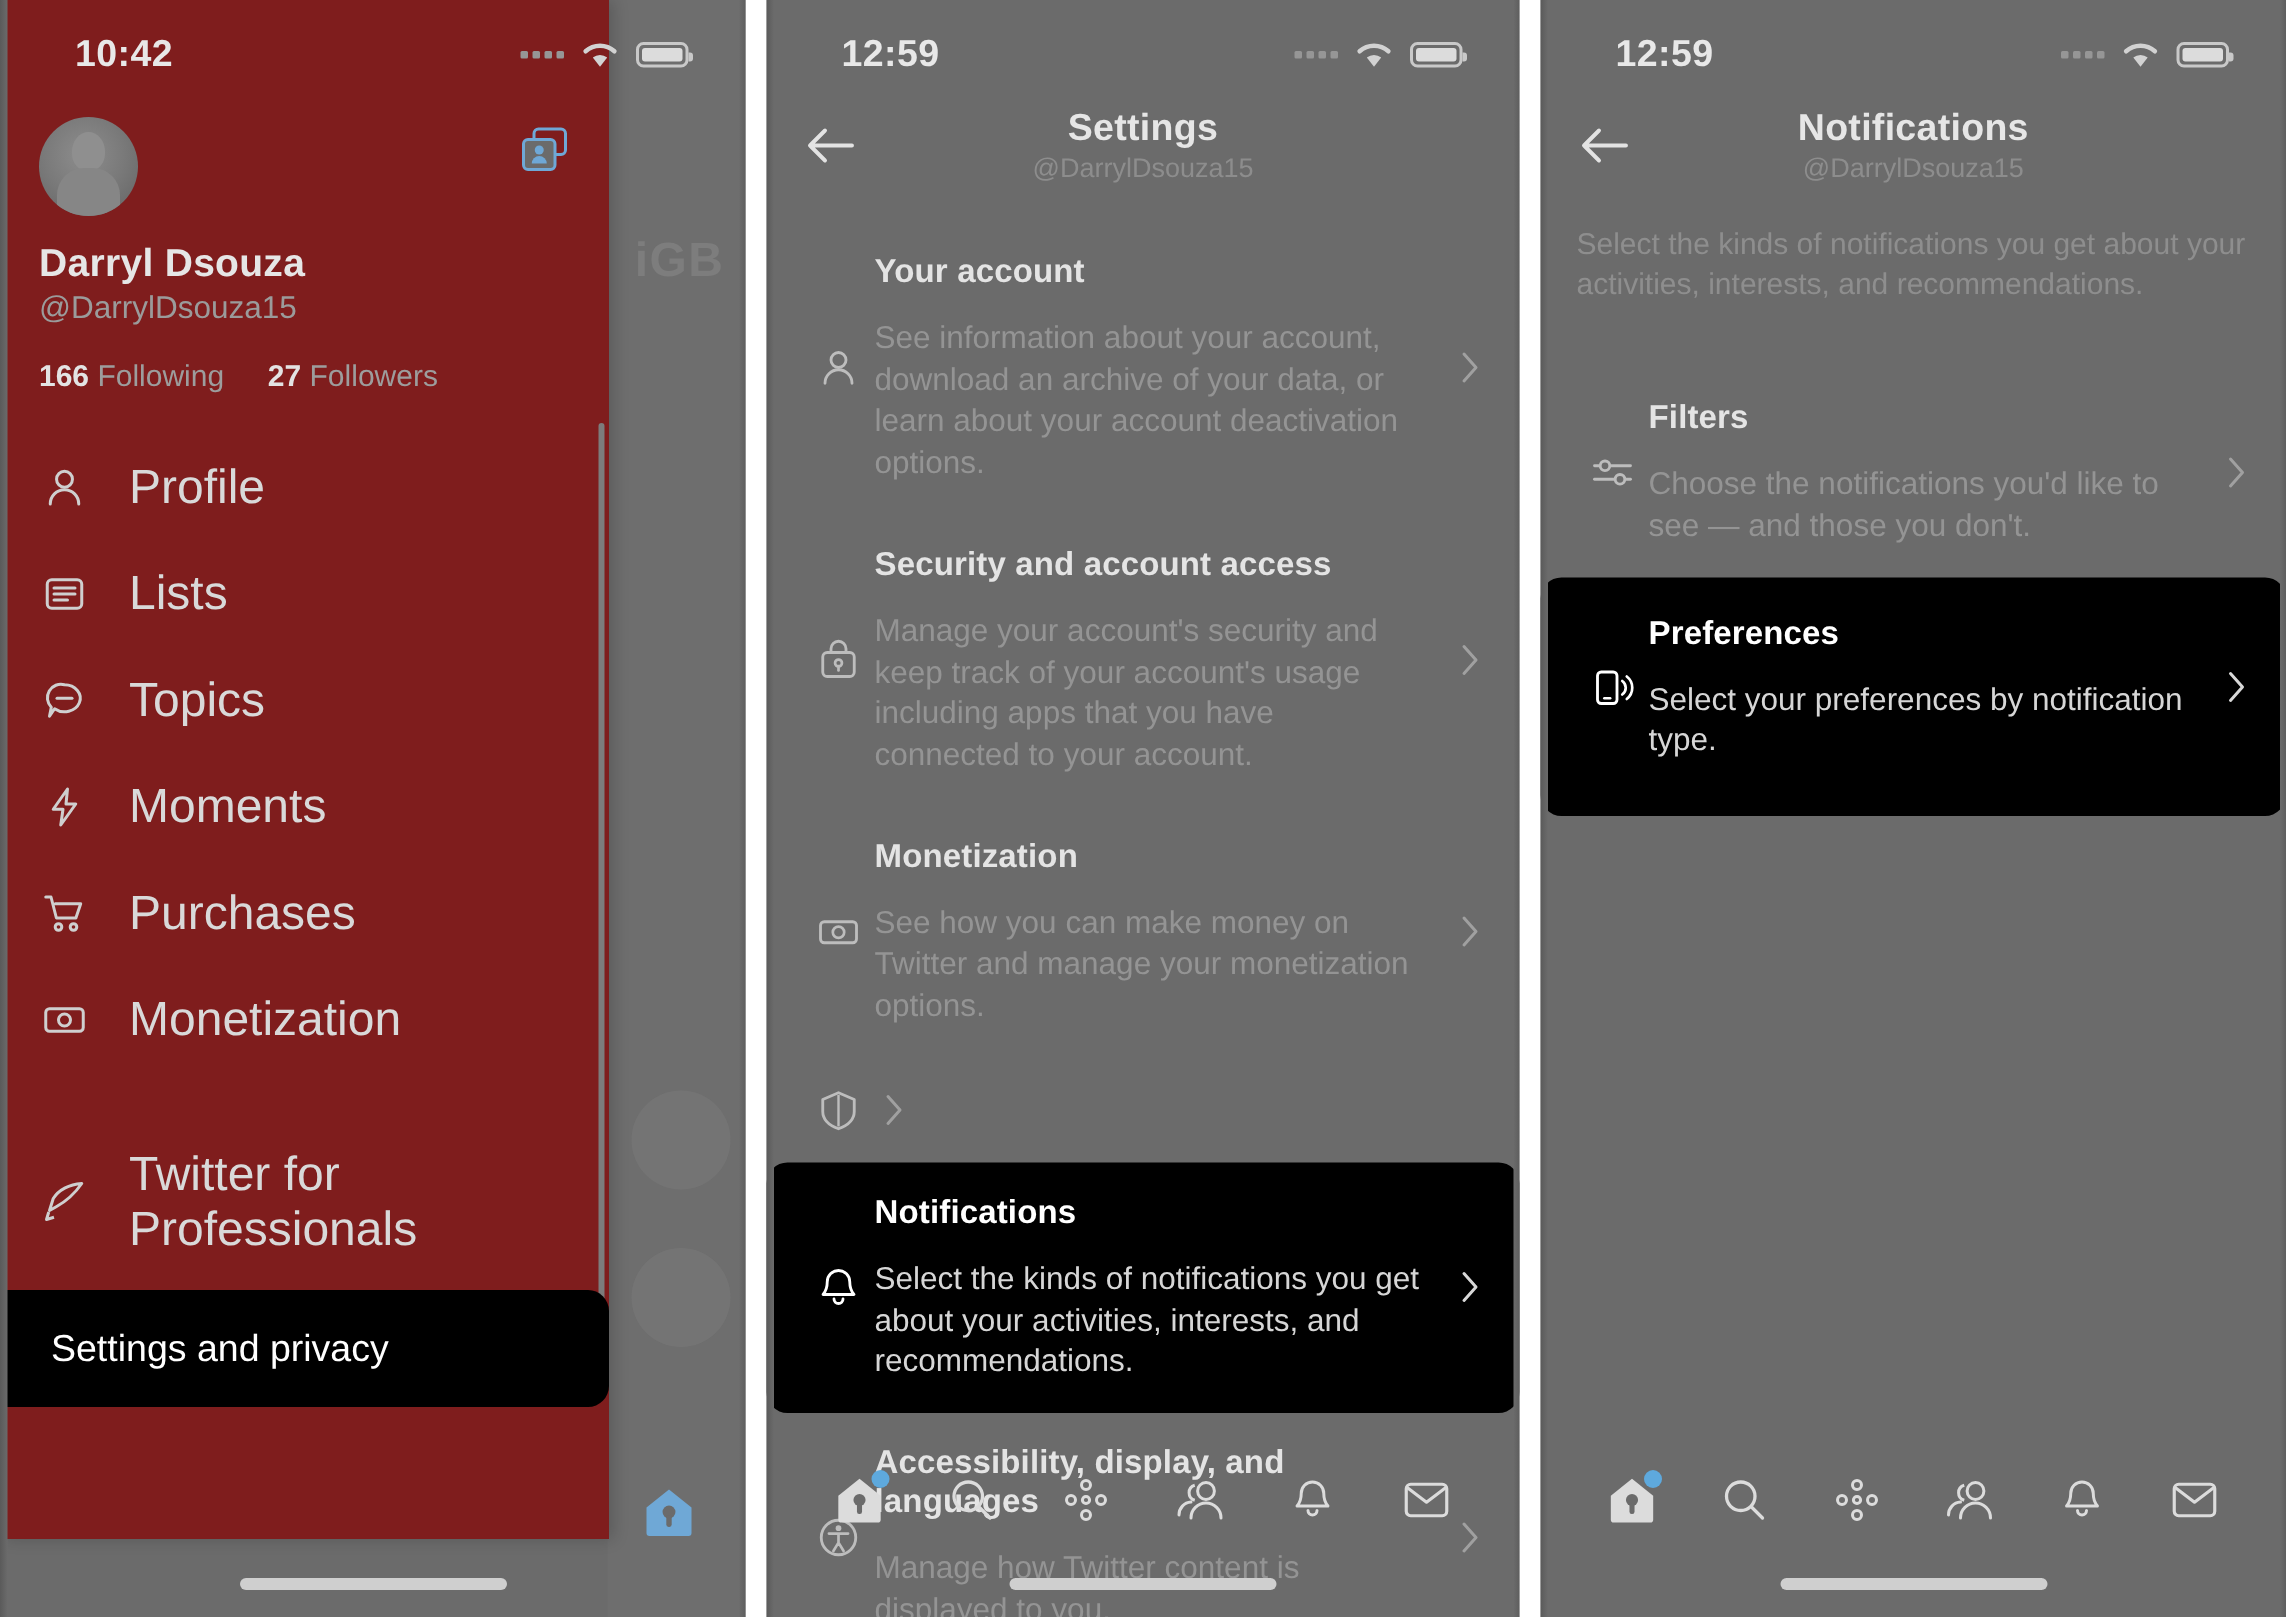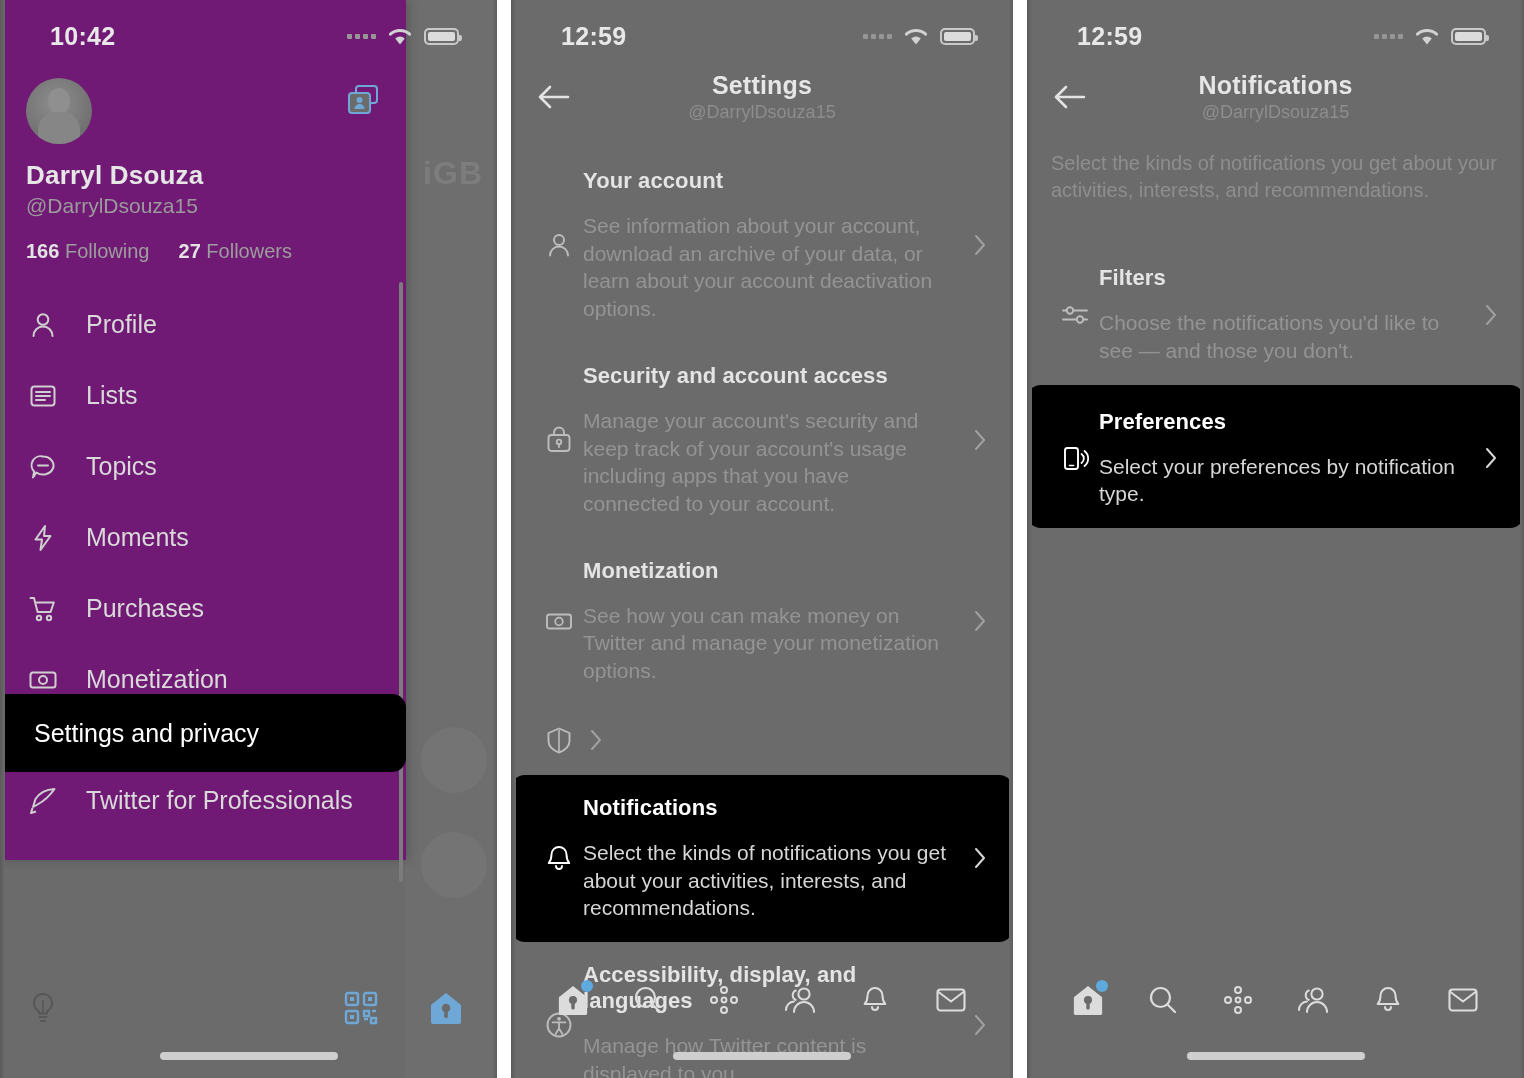--- a/index.html
+++ b/index.html
@@ -83,22 +83,22 @@
   }
   .ghost-avatar {
     position: absolute; right: 10px;
     width: 66px; height: 66px; border-radius: 50%;
     background: #787878; opacity: .65;
   }
   .ghost-avatar.a1 { top: 727px; }
   .ghost-avatar.a2 { top: 832px; }
 
   .drawer {
-    position: absolute; top: 0; left: 0; width: 406px; height: 860px;
-    background: #701a75;
+    position: absolute; top: 0; left: 0; width: 406px; height: 1026px;
+    background: #7f1d1d;
     box-shadow: 3px 0 10px rgba(0,0,0,.18);
     z-index: 5;
   }
   .drawer-scroll-track {
     position: absolute; right: 3px; top: 282px; width: 4px; height: 600px;
     background: #7c7c7c; border-radius: 2px;
   }
   .profile-block { padding: 22px 26px 0 26px; }
   .profile-top { display: flex; align-items: flex-start; justify-content: space-between; }
   .avatar {
@@ -123,21 +123,21 @@
   .follow-stats { margin-top: 22px; font-size: 20px; color: #9d9d9d; }
   .follow-stats b { color: #e3e3e3; font-weight: bold; }
   .follow-stats .sep { display: inline-block; width: 18px; }
 
   .drawer-menu { margin-top: 26px; }
   .dm-item {
     display: flex; align-items: center; gap: 26px;
     height: 71px; padding: 0 26px;
   }
   .dm-item .ic { width: 34px; display: flex; justify-content: center; flex-shrink: 0; }
-  .dm-label { font-size: 25px; color: #d9d9d9; }
+  .dm-label { font-size: 32px; color: #d9d9d9; }
   .dm-item.pro { margin-top: 50px; }
 
   .settings-row {
     position: absolute; left: 0; bottom: 88px;
     width: 406px; height: 78px;
     background: #000000;
     border-radius: 0 14px 14px 0;
     display: flex; align-items: center;
     padding-left: 34px;
     z-index: 8;
@@ -662,21 +662,21 @@
           <span class="stitle" style="display:block">Filters</span>
           <span class="sdesc" style="display:block">Choose the notifications you'd like to see — and those you don't.</span>
         </span>
         <span class="schev">
           <svg width="14" height="24" viewBox="0 0 14 24">
               <path d="M3 3 L11 12 L3 21" stroke="#a0a0a0" stroke-width="2" fill="none" stroke-linecap="round" stroke-linejoin="round"></path>
             </svg>
         </span>
       </div>
 
-      <div class="srow highlight" style="padding-top:24px;padding-bottom:20px;">
+      <div class="srow highlight" style="padding-top:24px;padding-bottom:36px;">
         <span class="sicon">
           <svg width="30" height="30" viewBox="0 0 30 30">
               <rect x="5" y="5" width="13" height="21" rx="2.5" stroke="#ffffff" stroke-width="1.9" fill="none"></rect>
               <line x1="9.5" y1="22.5" x2="13.5" y2="22.5" stroke="#ffffff" stroke-width="1.6" stroke-linecap="round"></line>
               <path d="M21.5 11 a5.5 5.5 0 0 1 0 9" stroke="#ffffff" stroke-width="1.8" fill="none" stroke-linecap="round"></path>
               <path d="M24.5 8 a9.5 9.5 0 0 1 0 15" stroke="#ffffff" stroke-width="1.8" fill="none" stroke-linecap="round"></path>
             </svg>
         </span>
         <span class="sbody">
           <span class="stitle" style="display:block">Preferences</span>

